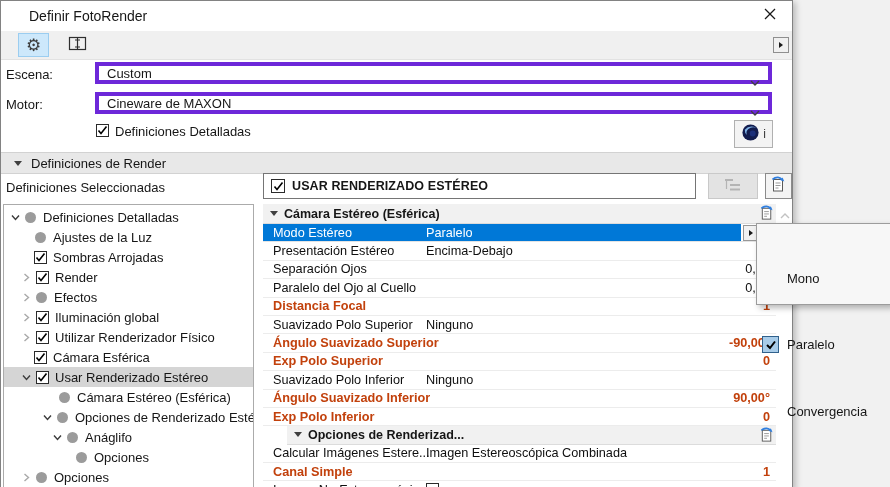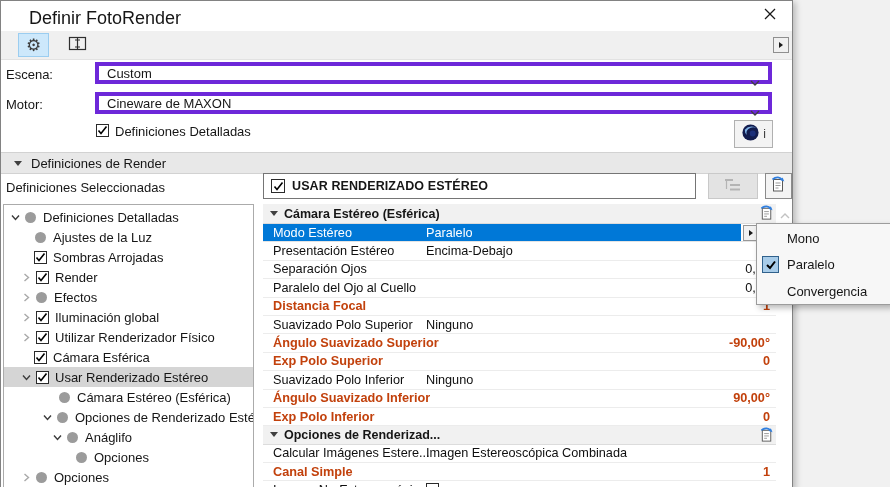--- a/index.html
+++ b/index.html
@@ -3,21 +3,21 @@
 <meta charset="utf-8">
 <style>
   html,body{margin:0;padding:0;}
   .stage{position:relative;width:890px;height:487px;overflow:hidden;background:#f1f1f1;
     font-family:"Liberation Sans","DejaVu Sans",sans-serif;color:#161616;font-size:13px;
     -webkit-font-smoothing:antialiased;}
   .dialog{position:absolute;left:0;top:0;width:793px;height:489px;background:#fff;
     border:1px solid #828282;box-sizing:border-box;box-shadow:3px 2px 6px rgba(0,0,0,.22);}
   
   .titlebar{position:absolute;left:0;top:0;right:0;height:30px;background:#fff;}
-  .wtitle{position:absolute;left:28px;top:7px;font-size:18px;}
+  .wtitle{position:absolute;left:28px;top:7px;font-size:14px;}
   .close{position:absolute;right:0;top:0;width:45px;height:29px;display:flex;align-items:center;justify-content:center;cursor:pointer;}
   
   .toolbar{position:absolute;left:0;top:30px;right:0;height:28px;background:#f0f0f0;border-bottom:1px solid #e2e2e2;}
   .toolbtn{position:absolute;top:2px;width:31px;height:24px;display:flex;align-items:center;justify-content:center;box-sizing:border-box;}
   .toolbtn.active{background:#cde8fb;border:1px solid #9bcdf0;}
   .gear{font-family:"DejaVu Sans",sans-serif;font-size:17px;color:#3d3d3d;line-height:1;}
   .ovflbtn{position:absolute;right:3px;top:6px;width:16px;height:16px;border:1px solid #8f8f8f;background:#f0f0f0;
     display:flex;align-items:center;justify-content:center;box-sizing:border-box;}
   .tri-r{width:0;height:0;border-left:5px solid #1a1a1a;border-top:4px solid transparent;border-bottom:4px solid transparent;}
   .tri-r.small{border-left-width:4px;border-top-width:3.5px;border-bottom-width:3.5px;}
@@ -53,38 +53,38 @@
   .trow{height:20px;display:flex;align-items:center;white-space:nowrap;cursor:default;}
   .trow.selected{background:#d5d5d5;}
   .tchev{width:11px;height:11px;margin-right:4px;flex:none;display:flex;}
   .bullet{width:11px;height:11px;border-radius:50%;background:#9b9b9b;margin-right:7px;flex:none;}
   .trow .cb{margin-right:6px;}
   
   .params{position:absolute;left:262px;top:203px;width:513px;height:284px;background:#fff;overflow:hidden;}
   .phead{height:20px;background:#f1f1f1;border-bottom:1px solid #dcdcdc;position:relative;
     display:flex;align-items:center;padding-left:7px;gap:6px;box-sizing:border-box;}
   .phead .plabel{font-weight:bold;font-size:12.5px;}
-  .phead.h2{height:18.4px;}
+  .phead.h2{height:18.4px;margin-left:24px;}
   .picon{position:absolute;right:1px;top:1px;}
   .prow{height:18.4px;position:relative;border-bottom:1px solid #ececec;box-sizing:border-box;}
   .plabel2{position:absolute;left:10px;top:50%;transform:translateY(-50%);white-space:nowrap;font-size:12.7px;color:#0f0f0f;}
   .pvalue{position:absolute;top:50%;transform:translateY(-50%);white-space:nowrap;font-size:12.7px;color:#0f0f0f;}
   .pvalue.vleft{left:163px;}
   .pvalue.vright{right:6px;}
   .prow.disabled .plabel2,.prow.disabled .pvalue{color:#c2410c;font-weight:bold;}
   .prow.selected{background:linear-gradient(to right,#0078d7 0,#0078d7 478px,#fff 478px);border-bottom-color:#e4e4e4;}
   .prow.selected .plabel2,.prow.selected .pvalue{color:#fff;}
   .row-arrow{position:absolute;left:480px;top:1px;width:15px;height:16px;background:#f2f2f2;border:1px solid #989898;
     box-sizing:border-box;display:flex;align-items:center;justify-content:center;}
   .vcb{position:absolute;left:163px;top:2px;width:13px;height:13px;border:1px solid #2a2a2a;background:#fff;box-sizing:border-box;}
   .scrollup{position:absolute;left:778px;top:207px;}
   
   .menu{position:absolute;left:756px;top:223px;width:136px;height:82px;background:#f7f7f7;border:1px solid #9c9c9c;
     box-sizing:border-box;box-shadow:3px 3px 6px rgba(0,0,0,.28);z-index:20;padding-top:1px;}
-  .mitem{height:26.5px;position:relative;display:flex;align-items:center;cursor:default;}
+  .mitem{height:26.5px;position:relative;display:flex;align-items:center;cursor:default;margin-top:40px;}
   .mlabel{position:absolute;left:30px;}
   .mcheck{position:absolute;left:5px;top:4.5px;width:17px;height:17px;background:#a8cce9;border:1px solid #30618c;
     box-sizing:border-box;display:flex;align-items:center;justify-content:center;}
 </style>
 </head>
 <body>
 
 <div class="stage">
   <div class="dialog">
 

